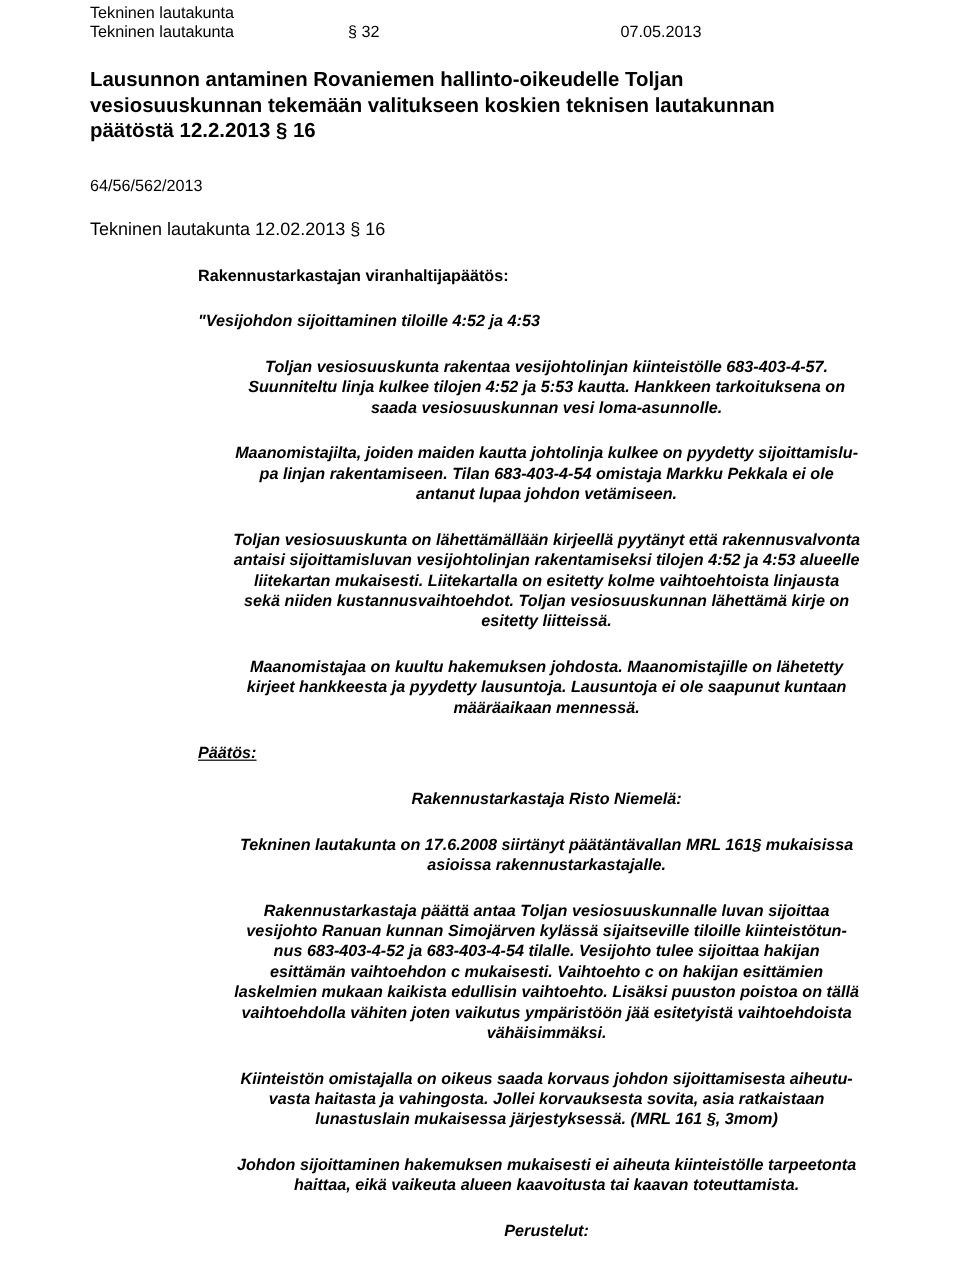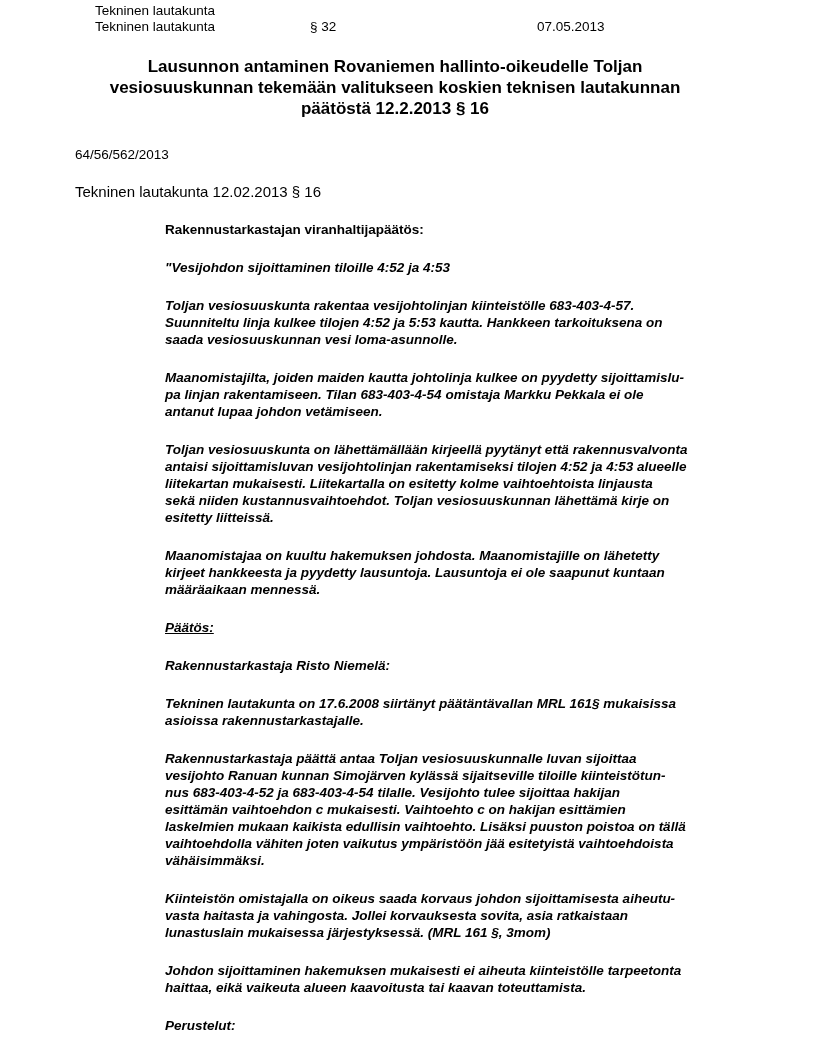--- a/index.html
+++ b/index.html
@@ -20,31 +20,30 @@
   }
   .pre { white-space: pre-line; }
 
   
   .hdr-row {
     display: flex;
     font-size: 13.5px;
     line-height: 16px;
     font-weight: normal;
   }
-  .hdr-col-committee { width: 215px; flex-shrink: 0; margin-left: 20px; }
+  .hdr-col-committee { width: 215px; flex-shrink: 0; }
   .hdr-col-section   { width: 227px; flex-shrink: 0; }
   .hdr-col-date      { flex: 1; }
 
   .doc-title {
     margin: 21px 0 0 0;
     font-size: 17px;
     font-weight: bold;
     line-height: 21px;
     max-width: 640px;
-    text-align: center;
   }
   .case-number {
     margin-top: 27px;
     font-size: 13.5px;
     line-height: 17px;
   }
   .reference-line {
     margin-top: 20px;
     font-size: 15px;
     line-height: 17px;
@@ -55,21 +54,21 @@
     margin-top: 21px;
     font-size: 13.5px;
     max-width: 585px;
   }
   .indent-block p {
     margin: 0 0 21px 0;
     line-height: 17px;
     font-weight: bold;
   }
   .reg { font-style: normal; }
-  .it  { font-style: italic; }
+  .it  { font-style: italic; text-align: center; }
   .bi  { font-style: italic; font-weight: bold; }
   .decision-heading {
     font-style: italic;
     font-weight: bold;
     text-decoration: underline;
   }
 </style>
 </head>
 <body>
 

